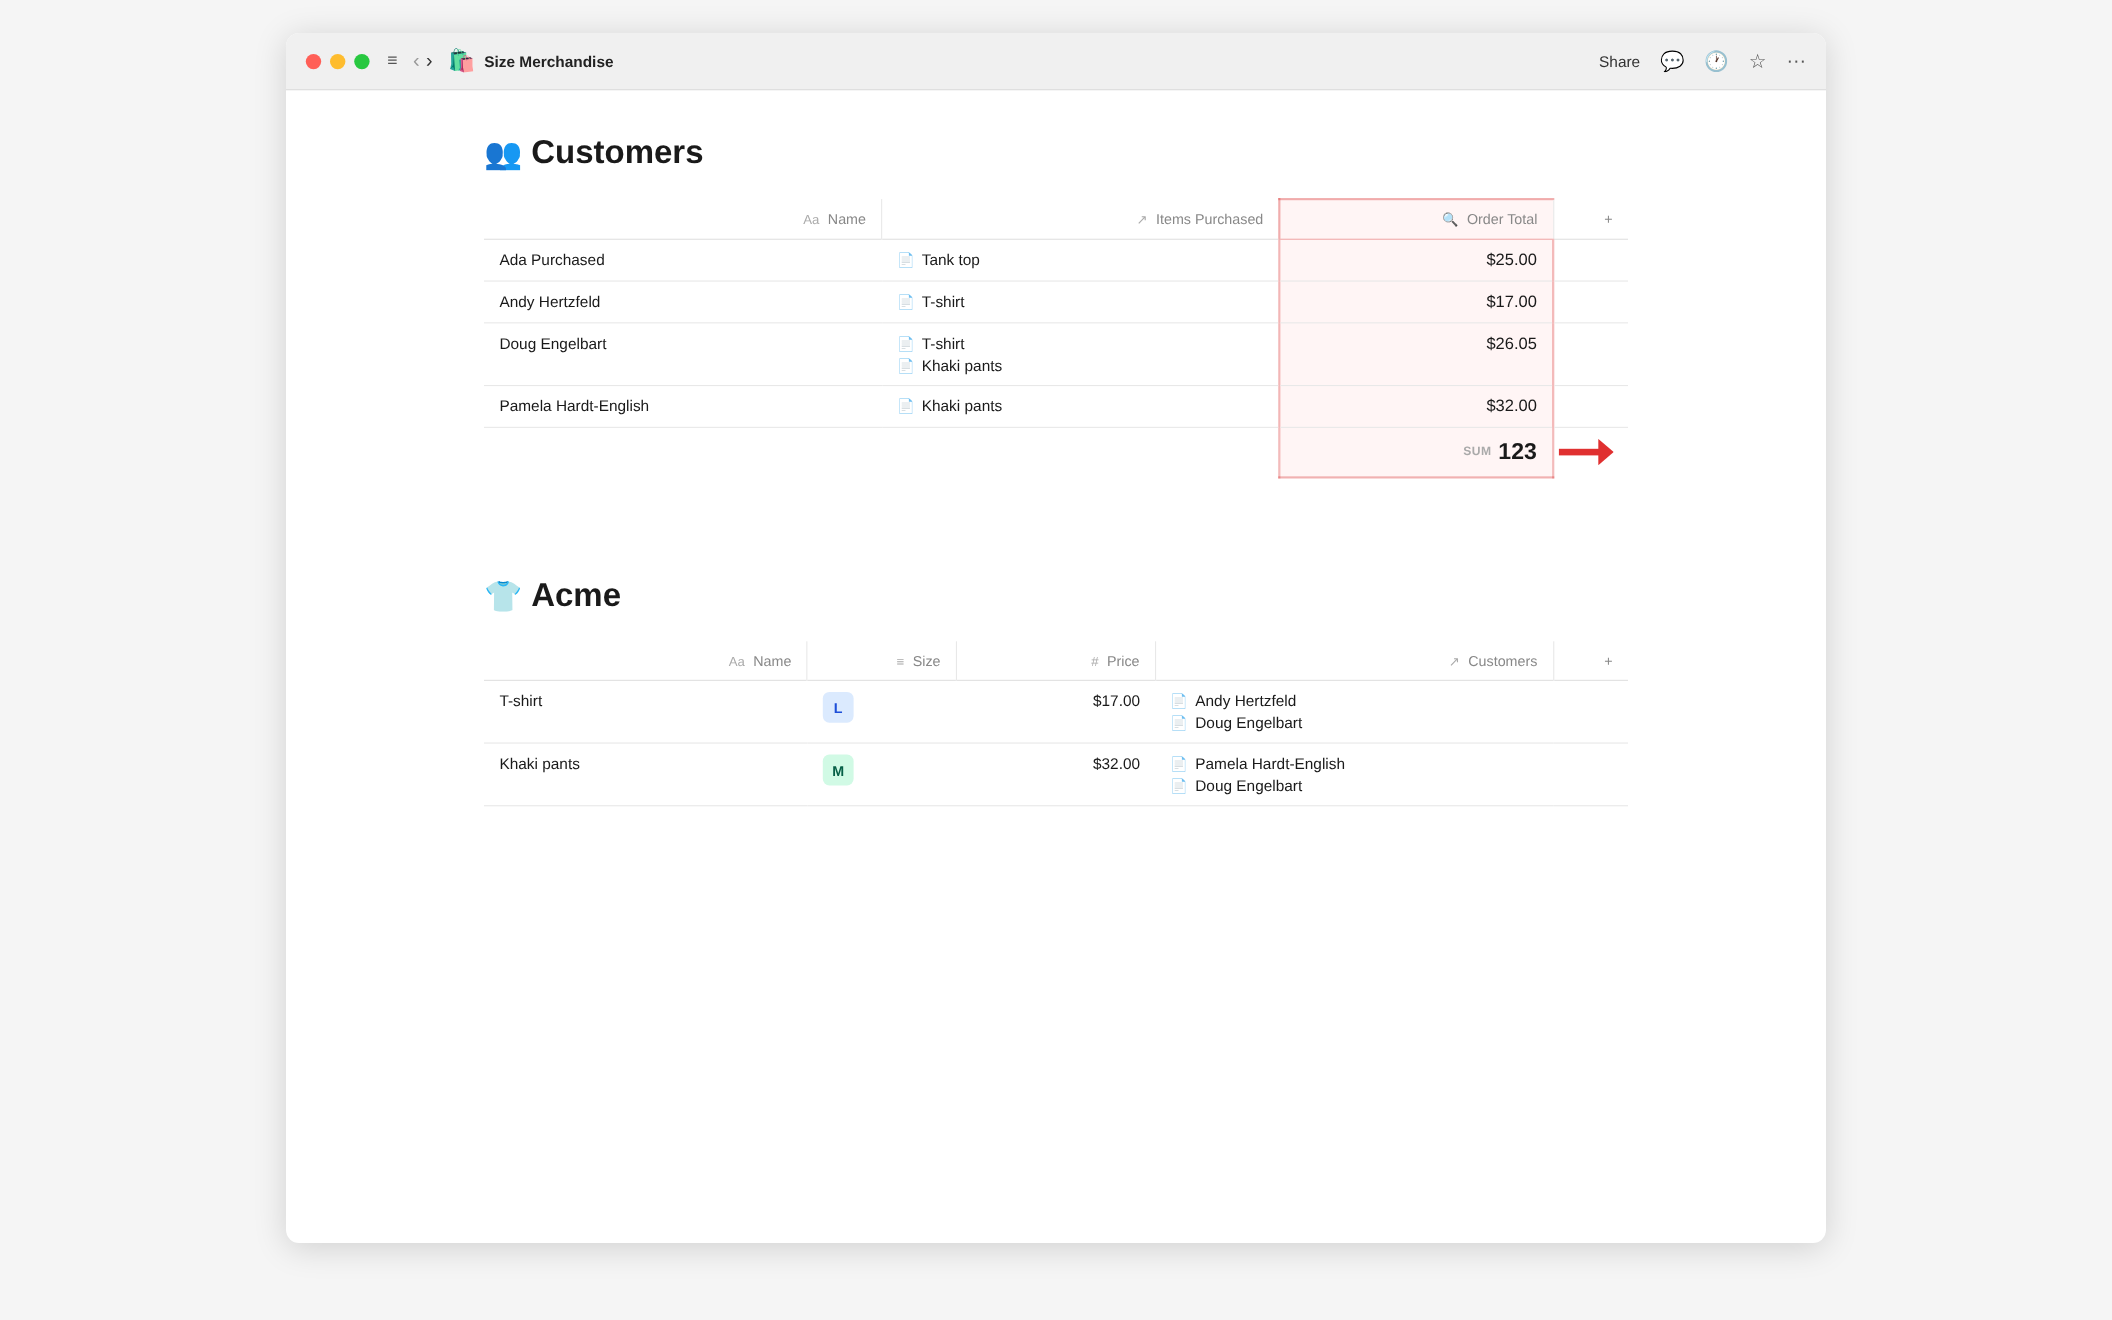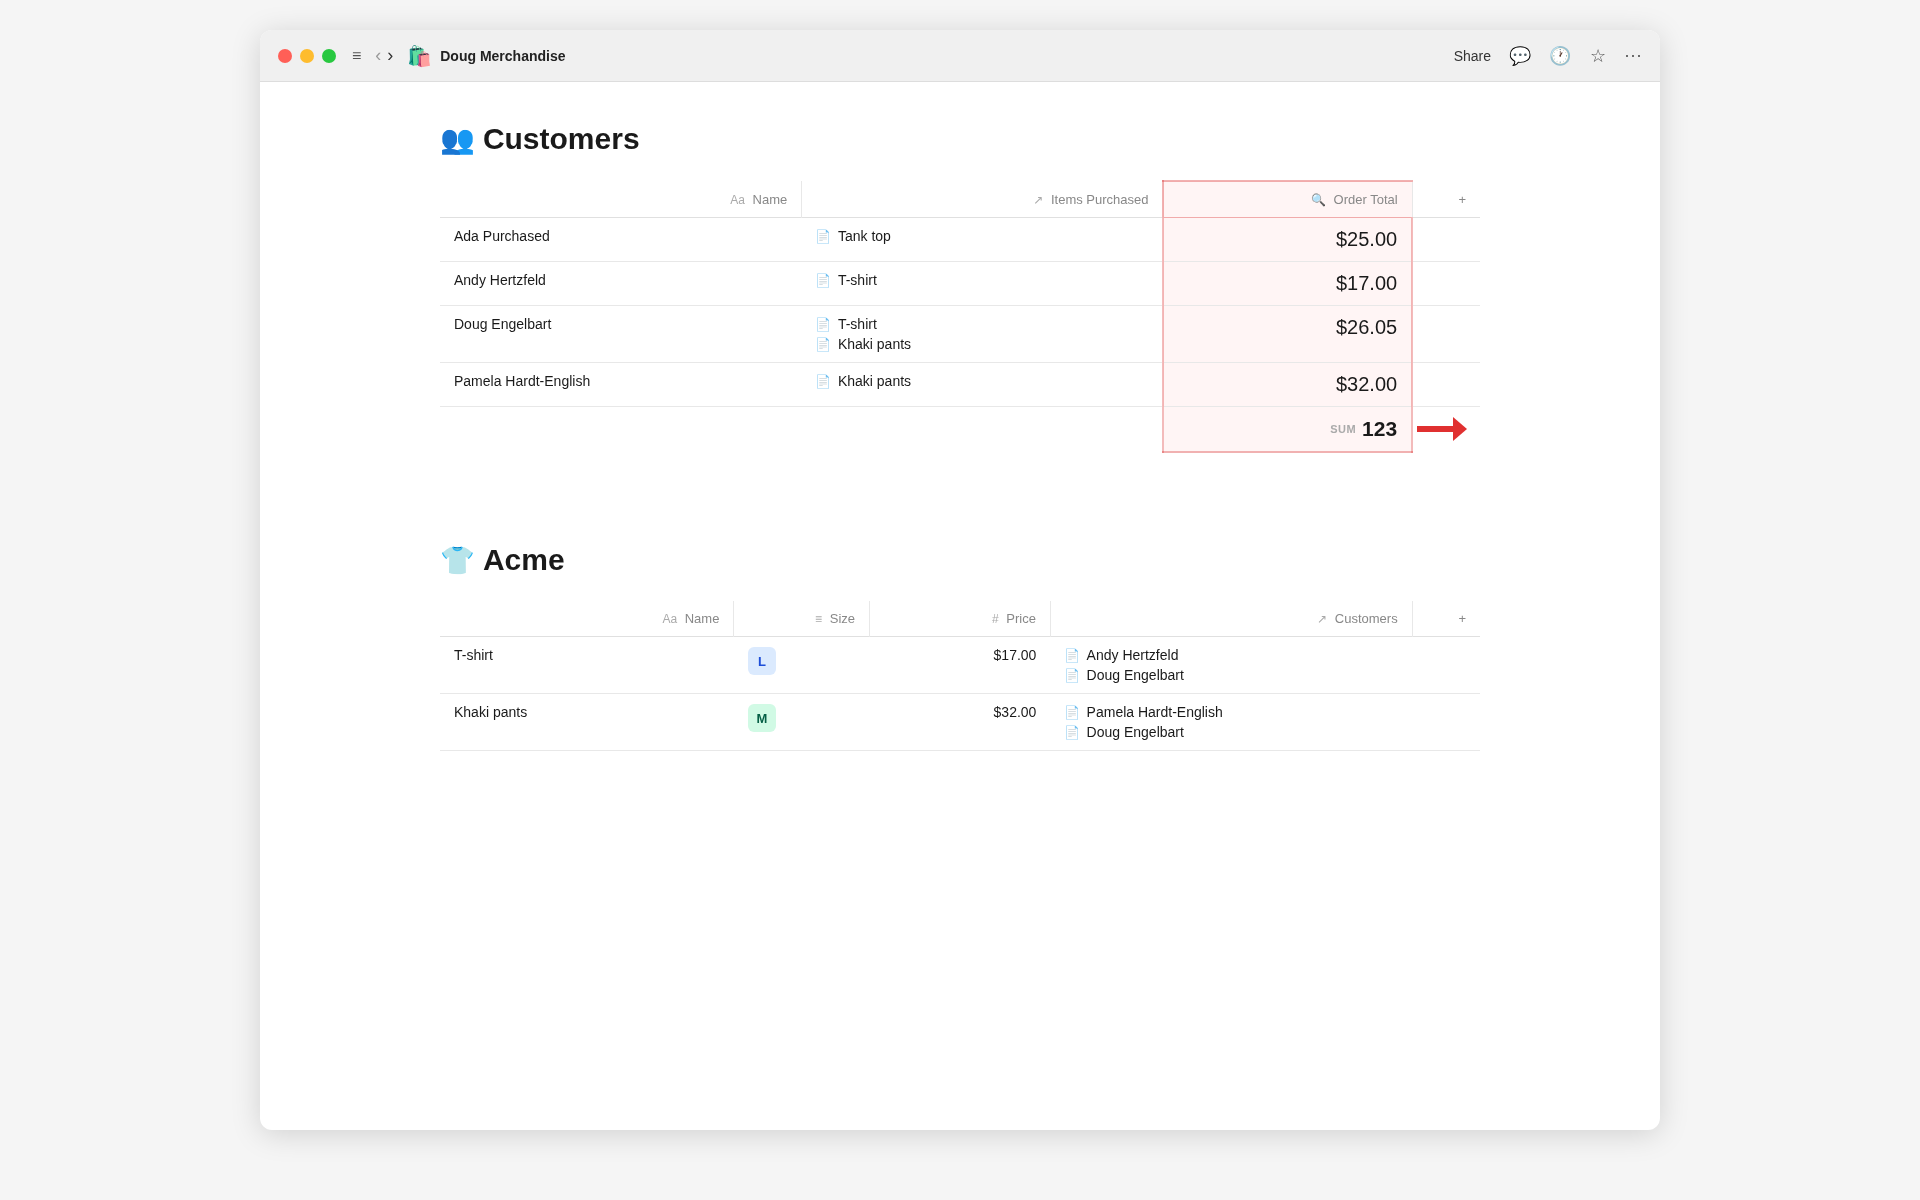--- a/index.html
+++ b/index.html
@@ -158,21 +158,21 @@
       align-items: center;
       gap: 6px;
       color: #1a1a1a;
       margin-bottom: 4px;
     }
     .item-link:last-child { margin-bottom: 0; }
     .doc-icon { font-size: 13px; color: #888; }
 
     .order-amount {
       font-weight: 500;
-      font-size: 20px;
+      font-size: 15px;
     }
 
     .new-row td {
       color: #aaa;
       font-size: 14px;
       padding: 10px 14px;
       border-bottom: 1px solid #e8e8e8;
     }
     .new-icon { margin-right: 4px; }
 
@@ -241,21 +241,21 @@
       <div class="traffic-light tl-yellow"></div>
       <div class="traffic-light tl-green"></div>
     </div>
     <div class="menu-icon">≡</div>
     <div class="nav-arrows">
       <span class="nav-arrow">‹</span>
       <span class="nav-arrow active">›</span>
     </div>
     <div class="app-title-area">
       <span class="app-icon">🛍️</span>
-      <span class="app-title">Doug Merchandise</span>
+      <span class="app-title">Size Merchandise</span>
     </div>
     <div class="titlebar-right">
       <span class="share-btn">Share</span>
       <span class="titlebar-icon">💬</span>
       <span class="titlebar-icon">🕐</span>
       <span class="titlebar-icon">☆</span>
       <span class="titlebar-icon">···</span>
     </div>
   </div>
 

